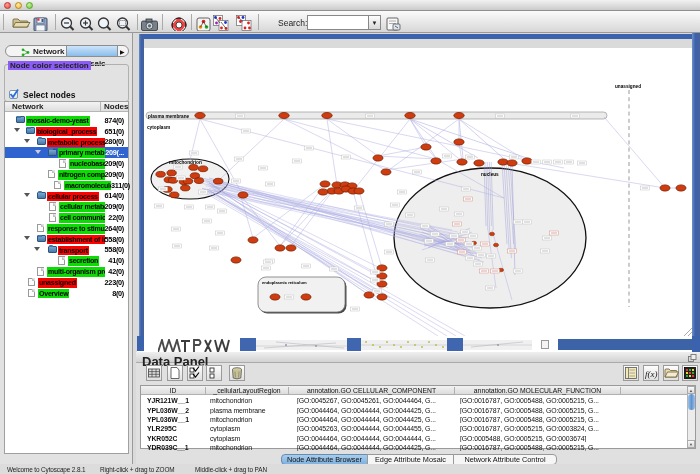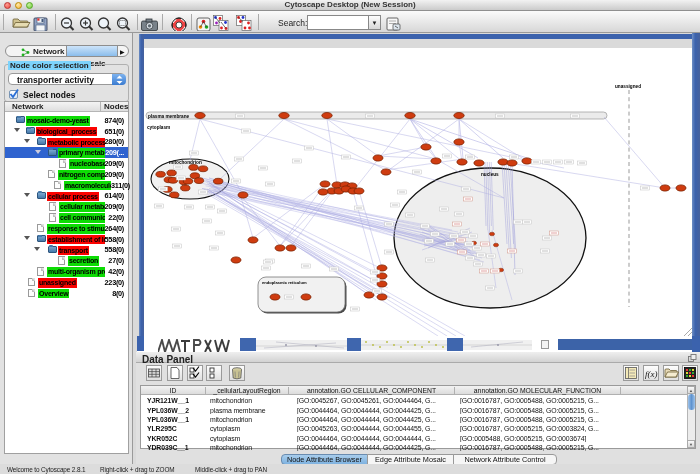--- a/index.html
+++ b/index.html
@@ -17,21 +17,21 @@
 
 #leftpanel{left:0;top:33px;width:133px;height:431px;background:#e2e2e2;border-right:1px solid #9a9a9a;}
 #cp-title{left:0;top:0;width:132px;height:11px;background:linear-gradient(#efefef,#d3d3d3);border-bottom:1px solid #aaa;}
 #cp-title span{position:absolute;left:5px;top:1.5px;font-size:7.4px;font-weight:bold;color:#222;}
 #cp-tabs{left:5px;top:12px;width:124px;height:12px;background:#f4f4f4;border:1px solid #8e8e8e;border-radius:6px;}
 #tab-mosaic{left:60px;top:0px;width:52px;height:10px;background:linear-gradient(#cde4fa,#8abdec);border-left:1px solid #8e8e8e;border-right:1px solid #8e8e8e;}
 #cp-tabs .nt{left:27px;top:1px;font-size:8px;font-weight:bold;color:#222;position:absolute;}
 #cp-tabs .mt{left:63px;top:1px;width:46px;text-align:center;font-size:8px;font-weight:bold;color:#111;position:absolute;margin-top:12px;}
 #cp-tabs .ar{left:114px;top:2px;font-size:6px;color:#111;position:absolute;}
 #groupbox{left:4px;top:31px;width:125px;height:38px;border:1px solid #b0b0b0;border-radius:3px;}
-#grouplbl{left:8px;top:28px;font-size:8px;font-weight:bold;color:#222;background:#7dd3fc;padding:0 2px;}
+#grouplbl{left:8px;top:28px;font-size:8px;font-weight:bold;color:#222;background:#8b5cf6;padding:0 2px;}
 #dropdown{left:8px;top:40px;width:117px;height:12px;background:#fff;border:1px solid #999;border-radius:4px;}
 #dropdown .txt{left:8px;top:1px;font-size:8.5px;font-weight:bold;color:#111;position:absolute;}
 #dropstep{left:103px;top:0px;width:14px;height:10.5px;background:linear-gradient(#7db3f0,#3a7bd0);border-radius:0 4px 4px 0;}
 #checkbox{left:9px;top:57px;width:9px;height:9px;background:linear-gradient(#fff,#dce8f6);border:1px solid #7a96b5;border-radius:2px;}
 #checklbl{left:23px;top:57px;font-size:8.5px;font-weight:bold;color:#111;}
 #tree{left:4px;top:68px;width:125px;height:353px;background:#fff;border:1px solid #a0a0a0;}
 #treehead{left:0;top:0;width:123px;height:10px;background:linear-gradient(#f4f4f4,#dedede);border-bottom:1px solid #b5b5b5;}
 #treehead .h1{left:7px;top:0px;font-size:8px;font-weight:bold;color:#222;position:absolute;}
 #treehead .h2{left:99px;top:0px;font-size:8px;font-weight:bold;color:#222;position:absolute;}
 #treehead .vline{left:95px;top:0;width:1px;height:10px;background:#b5b5b5;position:absolute;}
@@ -51,40 +51,39 @@
 #frame-r{left:555px;top:0;width:8px;height:315px;background:linear-gradient(90deg,#6f8fc4,#3b62ad 40%,#46619c);}
 #frame-t{left:2px;top:1px;width:561px;height:4.5px;background:#3b62ad;}
 #wtitle{left:7px;top:5.5px;width:548px;height:9.5px;background:linear-gradient(#dcdcdc,#b4b4b4);border-bottom:1px solid #8a8a8a;}
 #wtitle .t{position:absolute;left:0;width:548px;text-align:center;top:0.2px;font-size:8px;font-weight:bold;color:#222;}
 #wcanvas{left:7px;top:15px;width:548px;height:288px;background:#fff;}
 
 #bstrip{left:137px;top:336px;width:563px;height:16px;background:#f4f4f4;}
 
 #datapanel{left:136px;top:352px;width:564px;height:112px;background:#e0e0e0;}
 #dp-title{left:0;top:0;width:564px;height:11px;background:linear-gradient(#efefef,#d2d2d2);border-bottom:1px solid #aaa;}
-#dp-title span{position:absolute;left:6px;top:1.5px;font-size:10px;font-weight:bold;color:#222;}
+#dp-title span{position:absolute;left:6px;top:1.5px;font-size:13px;font-weight:bold;color:#222;}
 .dpbtn{top:13px;width:16px;height:16px;background:linear-gradient(#fdfdfd,#e0e0e0);border:1px solid #9a9a9a;}
 #dtable{left:4px;top:33px;width:556px;height:64px;background:#fff;border:1px solid #9a9a9a;}
 #dhead{left:0;top:0;width:554px;height:8.5px;background:linear-gradient(#f2f2f2,#dcdcdc);border-bottom:1px solid #b0b0b0;}
 #dhead div{position:absolute;top:0.5px;font-size:6.8px;color:#111;text-align:center;}
 .drow{left:0;width:554px;height:9.3px;font-size:6.9px;color:#111;letter-spacing:-0.1px;}
 .drow div{position:absolute;top:1px;white-space:nowrap;overflow:hidden;}
 .dc1{left:6px;font-weight:bold;}
 .dc2{left:69px;}
 .dc3{left:156px;width:160px;}
 .dc4{left:319px;width:162px;}
 .dtabs{top:101.5px;height:11.5px;border:1px solid #999;background:#f6f6f6;font-size:7.3px;color:#111;text-align:center;line-height:10.5px;}
 #statusbar{left:0;top:464px;width:700px;height:10px;background:#dcdcdc;}
 #statusbar div{position:absolute;top:2.2px;font-size:6.4px;color:#222;letter-spacing:-0.12px;}
 </style>
 </head>
 <body>
 <div id="app">
   <div id="titlebar">
-    <div class="t">Cytoscape Desktop (New Session)</div>
     <div class="tl" style="left:4px;background:radial-gradient(circle at 35% 30%,#ff9d94,#ec4d42);border:0.5px solid #b33;"></div>
     <div class="tl" style="left:15px;background:radial-gradient(circle at 35% 30%,#ffe9a8,#f5b63c);border:0.5px solid #b80;"></div>
     <div class="tl" style="left:26px;background:radial-gradient(circle at 35% 30%,#c8f2a0,#6fc93d);border:0.5px solid #5a2;"></div>
   </div>
   <div id="toolbar">
     <div class="sep" style="left:3px"></div>
     <div class="sep" style="left:55px"></div>
     <div class="sep" style="left:137px"></div>
     <div class="sep" style="left:162px"></div>
     <div class="sep" style="left:191px"></div>
@@ -192,28 +191,20 @@
           <circle cx="2" cy="7" r="1.4" fill="#2b2"></circle>
           <circle cx="7" cy="4.5" r="1.4" fill="#2b2"></circle>
           <path d="M2 1.8 L7 4.5 L2 7" fill="none" stroke="#282" stroke-width="0.7"></path>
         </svg>
         <div class="nt">Network</div>
       <div class="mt">Mosaic</div>
       <div class="ar">▶</div>
     </div>
     <div id="groupbox"></div>
     <div id="grouplbl">Node color selection</div>
-    <div id="dropdown">
-        <div class="txt">transporter activity</div>
-        <div id="dropstep"></div>
-        <svg style="left:106px;top:1px;position:absolute;" width="9" height="10" viewBox="0 0 9 10">
-          <path d="M4.5 0.5 L7.5 3.5 L1.5 3.5 Z" fill="#fff"></path>
-          <path d="M4.5 9 L1.5 6 L7.5 6 Z" fill="#fff"></path>
-        </svg>
-      </div>
     <div id="checkbox"></div>
       <svg style="left:8px;top:53px;position:absolute;" width="13" height="14" viewBox="0 0 13 14">
         <path d="M2.5 8 L5 11 L10 3.5" fill="none" stroke="#2a6fd6" stroke-width="1.8"></path>
       </svg>
     <div id="checklbl">Select nodes</div>
     <div id="tree">
       <div id="treehead">
           <div class="h1">Network</div>
           <div class="vline"></div>
           <div class="h2">Nodes</div>
@@ -286,21 +277,21 @@
           </div>
 <div class="trow" style="top:142.6px;">
             <div class="arr" style="left:29px;border-top-color:#555;"></div>
             <div class="fold" style="left:43px;"></div>
             <div class="lbl rbg" style="left:53px;max-width:47px;overflow:hidden;">transport</div>
             <div class="val" style="color:#000;">558(0)</div>
           </div>
 <div class="trow" style="top:153.4px;">
             <div class="file" style="left:53px;"></div>
             <div class="lbl gbg" style="left:63px;max-width:37px;overflow:hidden;">secretion</div>
-            <div class="val" style="color:#000;">27(0)</div>
+            <div class="val" style="color:#000;">41(0)</div>
           </div>
 <div class="trow" style="top:164.2px;">
             <div class="file" style="left:32px;"></div>
             <div class="lbl gbg" style="left:42px;max-width:58px;overflow:hidden;">multi-organism pro</div>
             <div class="val" style="color:#000;">42(0)</div>
           </div>
 <div class="trow" style="top:175.0px;">
             <div class="file" style="left:23px;"></div>
             <div class="lbl rbg" style="left:33px;max-width:67px;overflow:hidden;">unassigned</div>
             <div class="val" style="color:#000;">223(0)</div>

